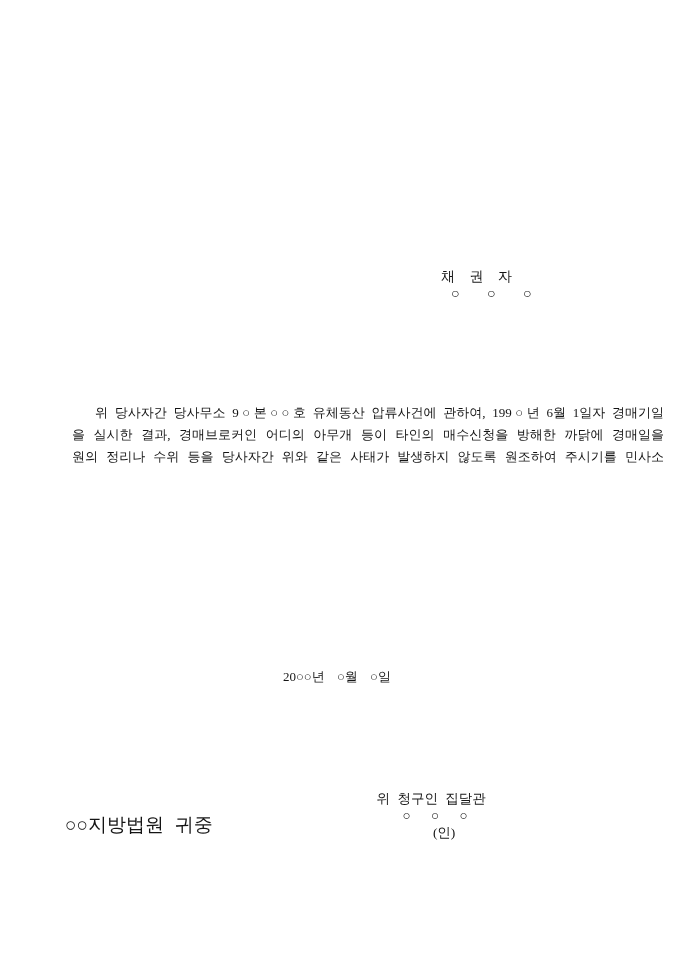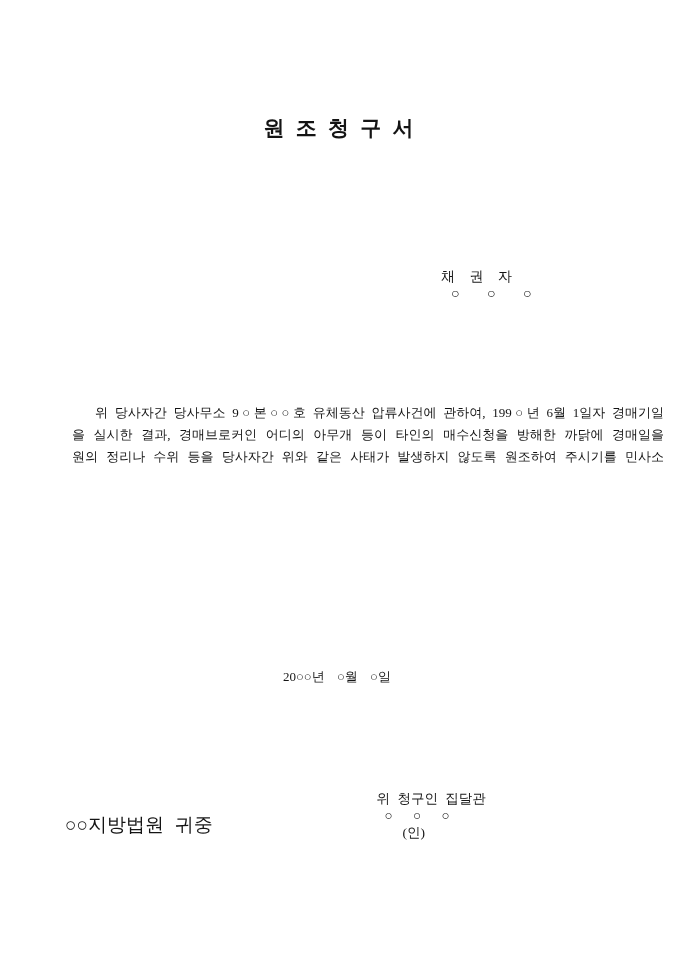--- a/index.html
+++ b/index.html
@@ -63,20 +63,21 @@
     font-size: 13px;
     word-spacing: 9px;
     white-space: pre;
   }
   .signature {
     position: absolute;
     left: 363px;
     top: 774px;
     font-size: 13.5px;
     white-space: pre;
+    text-align: center;
   }
   .sig-label { word-spacing: 4px; }
   .sig-circles {
     margin-left: 8px;
     word-spacing: 17px;
   }
   .sig-seal { margin-left: 26px; }
   .court-line {
     position: absolute;
     left: 65px;
@@ -84,21 +85,20 @@
     font-size: 19px;
     word-spacing: 6px;
     white-space: pre;
   }
 </style>
 </head>
 <body>
 
 <div class="page">
 
-  <h1 class="title">원 조 청 구 서</h1>
 
   <div class="party party-creditor">
     <span class="p-label">채 권 자</span>
     <span class="p-circles">○ ○ ○</span>
   </div>
 
 
   <div class="body-text">
     <div class="body-line first">위 당사자간 당사무소 9○본○○호 유체동산 압류사건에 관하여, 199○년 6월 1일자 경매기일</div>
     <div class="body-line">을 실시한 결과, 경매브로커인 어디의 아무개 등이 타인의 매수신청을 방해한 까닭에 경매일을</div>

